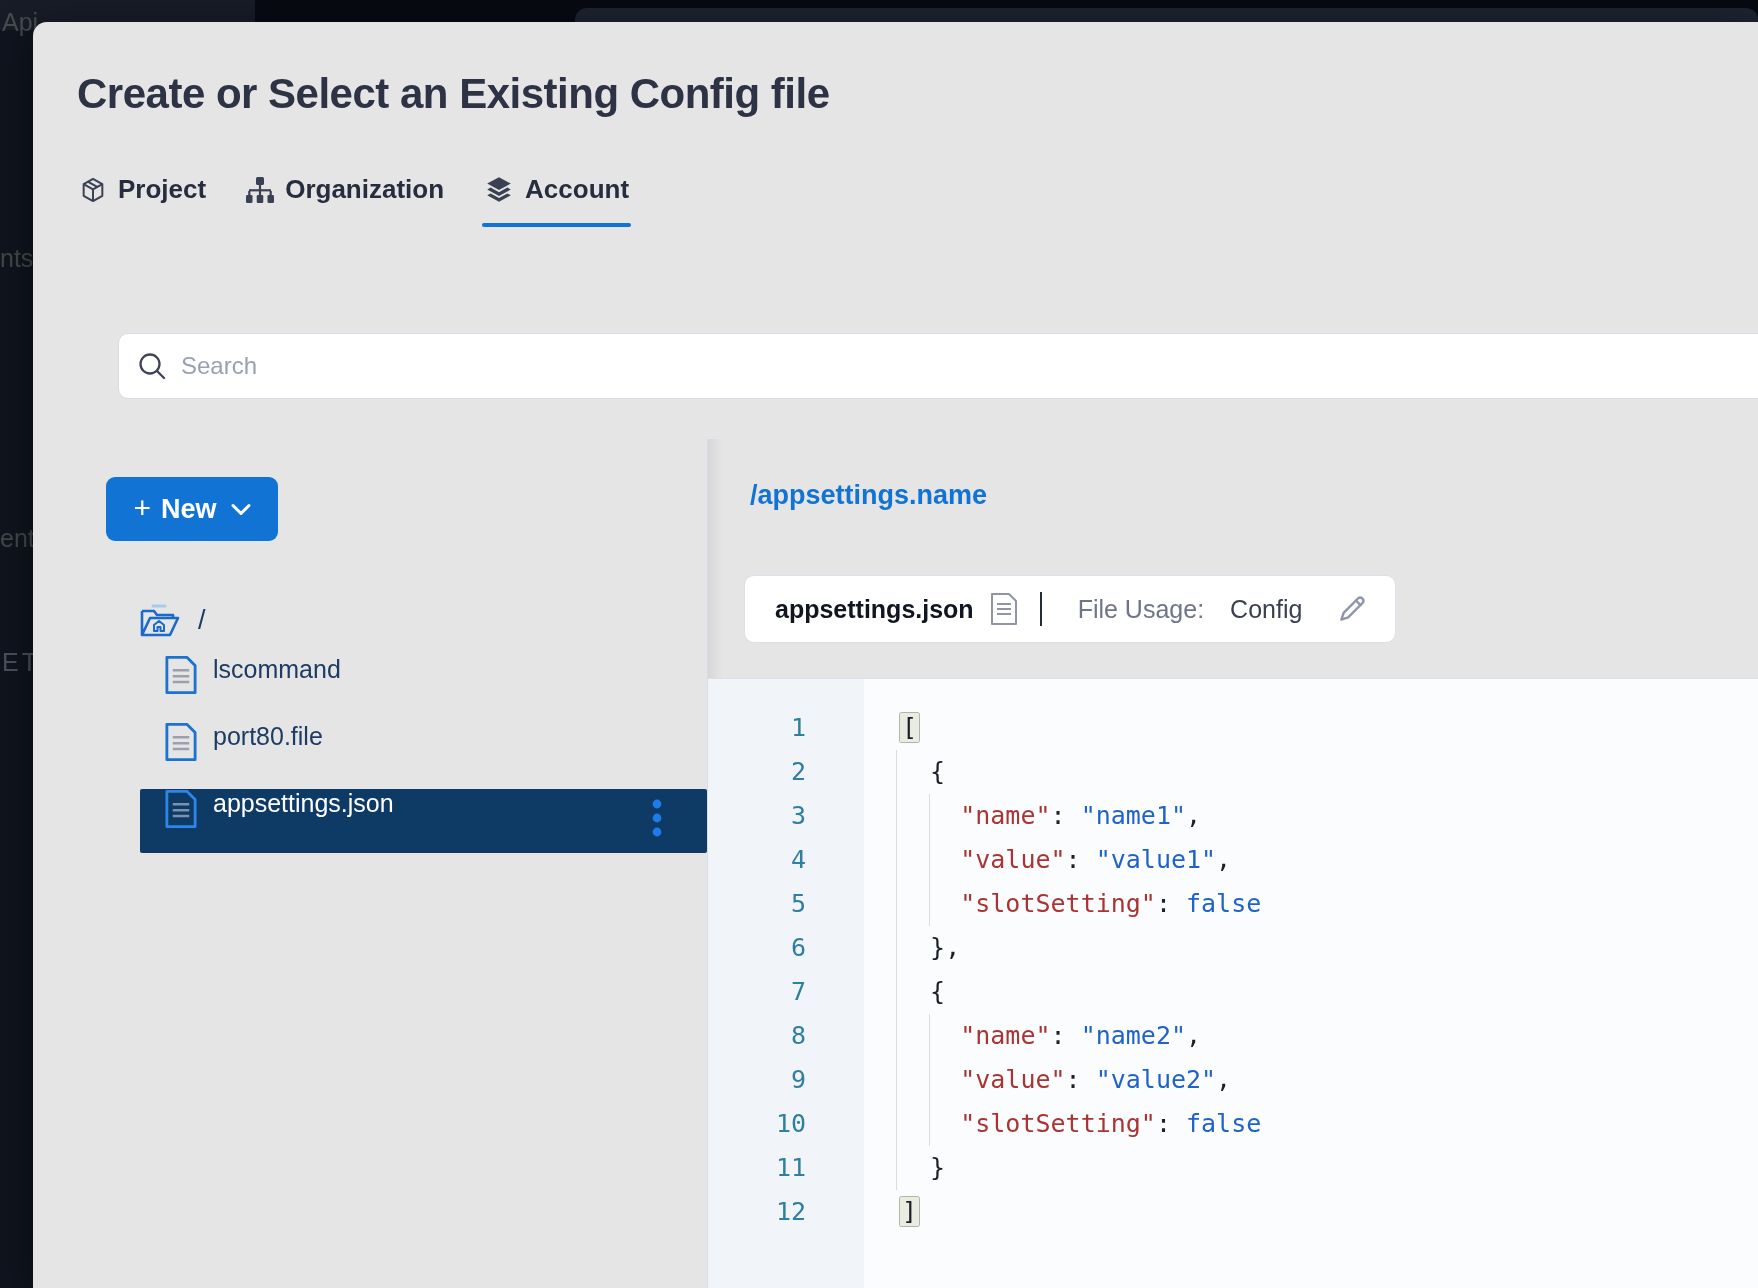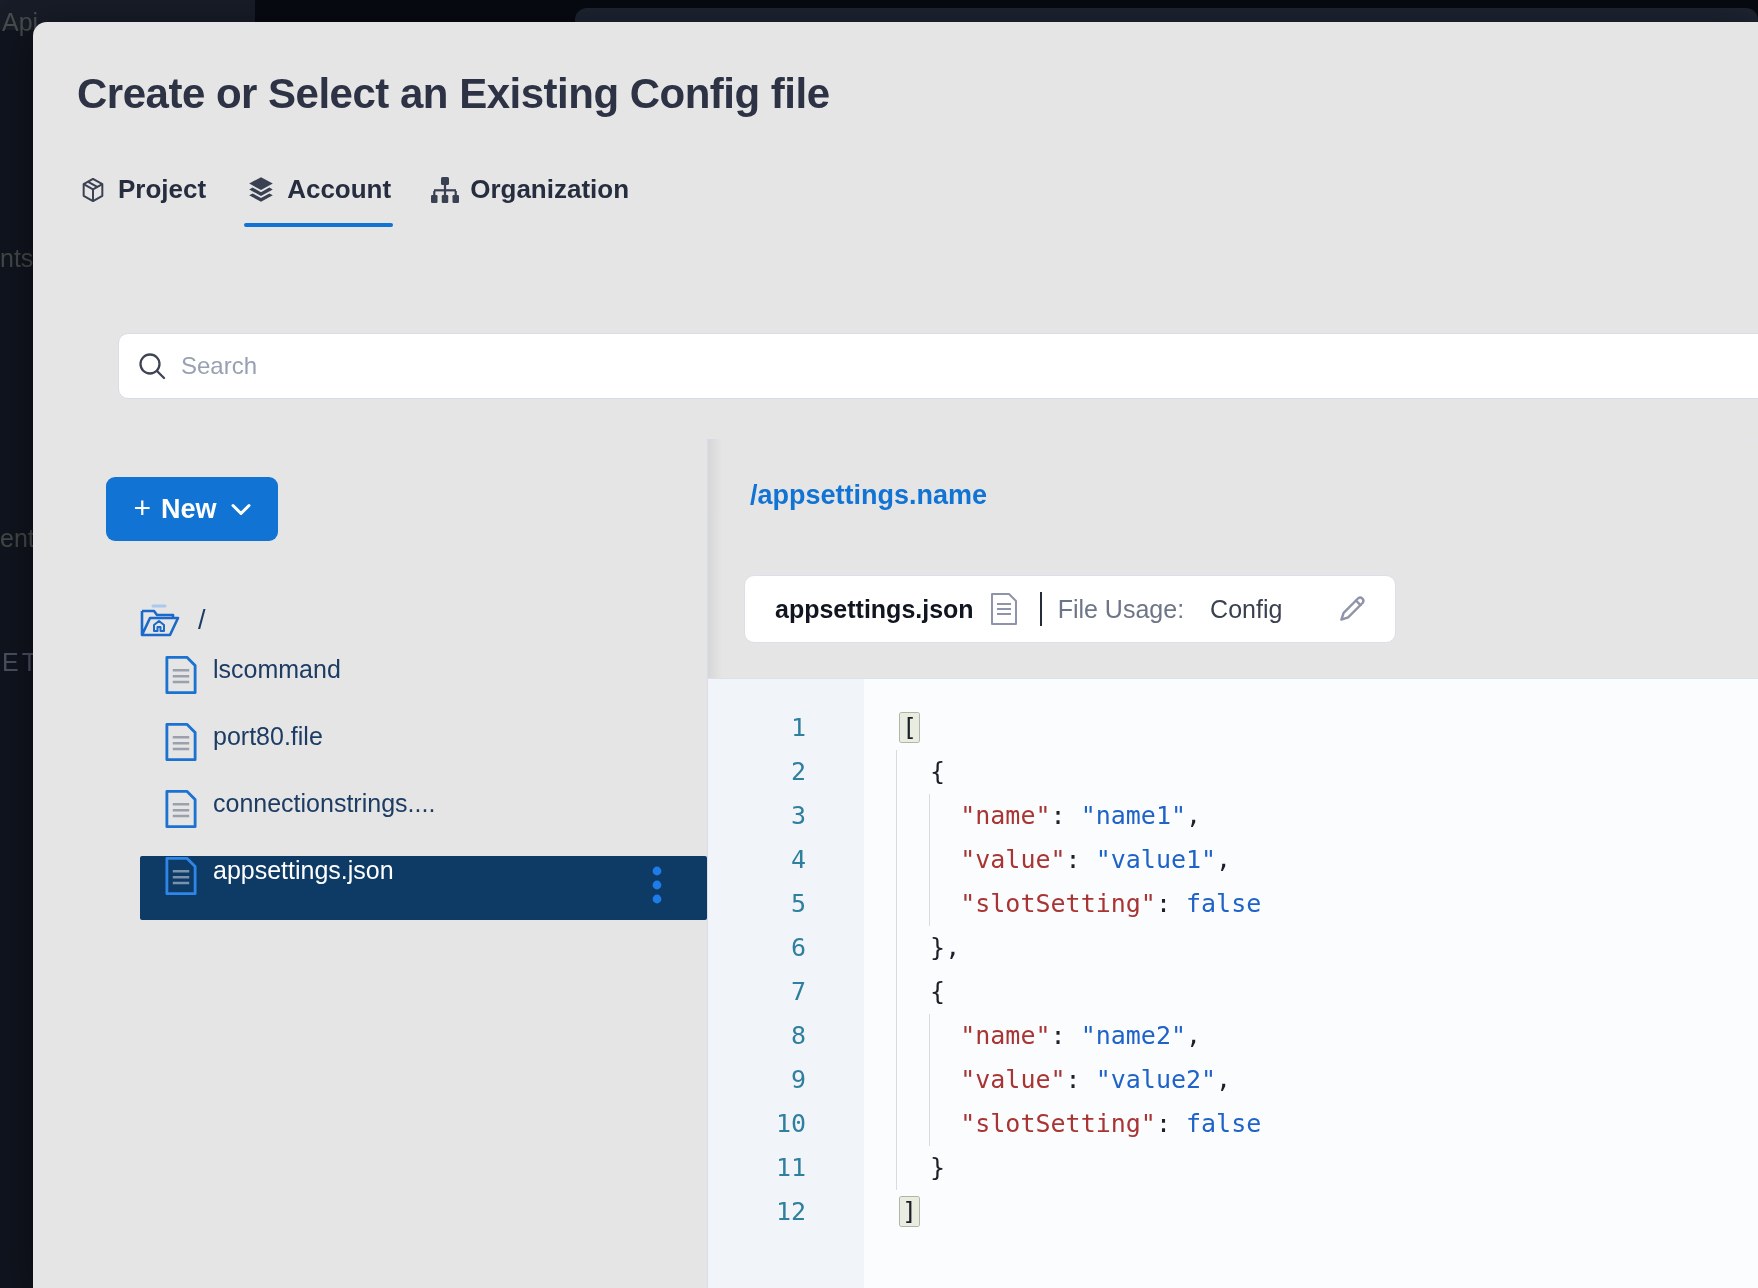--- a/index.html
+++ b/index.html
@@ -62,21 +62,21 @@
   .tree-row.selected .kebab { position:absolute; right:44px; top:50%; transform:translateY(-50%); }
 
   
   .preview-path { position:absolute; left:717px; top:458px; font-size:27px; font-weight:700; color:#1173d3; }
 
   .file-bar { position:absolute; left:711px; top:553px; width:652px; height:68px;
               border:1px solid #dcdfe8; border-radius:10px; background:#fff;
               display:flex; align-items:center; padding:0 26px 0 30px; gap:16px; }
   .file-bar .fname { font-size:25px; font-weight:700; color:#10151f; }
   .file-bar .vsep  { width:2px; height:34px; background:#262b38; margin-left:6px; }
-  .file-bar .usage-label { font-size:25px; color:#6e7587; margin-left:0; }
+  .file-bar .usage-label { font-size:25px; color:#6e7587; margin-left:20px; }
   .file-bar .usage-value { font-size:25px; color:#3a4050; margin-left:10px; }
   .file-bar .pencil { margin-left:auto; cursor:pointer; display:flex; }
 
   .divider-h2 { position:absolute; left:675px; top:656px; right:0; height:1px; background:#dce0e8; }
 
   .code-wrap { position:absolute; left:675px; top:657px; right:0; bottom:0; background:#fbfcfe; }
   .gutter-bg { position:absolute; left:0; top:0; bottom:0; width:156px; background:#f1f4f8; }
 
   .code-lines { position:absolute; left:0; top:27px; right:0; }
   .code-line  { display:flex; height:44px; line-height:44px;
@@ -116,47 +116,47 @@
     <div class="tab">
       <span>
         <svg width="28" height="28" viewBox="0 0 24 24" fill="none" stroke="#3a4152" stroke-width="1.7" stroke-linejoin="round">
           <path d="M12 2.5l8 4.5v10l-8 4.5L4 17V7z"></path>
             <path d="M4 7l8 4.5L20 7"></path>
             <path d="M12 11.5V21.5"></path>
             <path d="M7.5 4.8l8.5 4.8"></path>
         </svg>
       </span>
       <span>Project</span>
-    </div>
-    <div class="tab active">
-      <span>
-        <svg width="30" height="30" viewBox="0 0 28 28" fill="#3a4152">
-          <path d="M14 2L25 8l-11 6L3 8z"></path>
-          <path d="M3 13.5l3.2-1.8L14 16l7.8-4.3 3.2 1.8-11 6z"></path>
-          <path d="M3 19l3.2-1.8L14 21.5l7.8-4.3L25 19l-11 6z"></path>
-        </svg>
-      </span>
-      <span>Account</span>
     </div>
     <div class="tab">
       <span>
         <svg width="28" height="28" viewBox="0 0 28 28" fill="#3a4152">
           <rect x="10" y="1" width="8" height="8" rx="1.5"></rect>
           <rect x="12.9" y="9" width="2.2" height="5"></rect>
           <rect x="3" y="13.2" width="22" height="2.2"></rect>
           <rect x="2.2" y="15" width="2.2" height="4"></rect>
           <rect x="12.9" y="15" width="2.2" height="4"></rect>
           <rect x="23.6" y="15" width="2.2" height="4"></rect>
           <rect x="0" y="19" width="6.5" height="8" rx="1.3"></rect>
           <rect x="10.75" y="19" width="6.5" height="8" rx="1.3"></rect>
           <rect x="21.5" y="19" width="6.5" height="8" rx="1.3"></rect>
         </svg>
       </span>
       <span>Organization</span>
     </div>
+    <div class="tab active">
+      <span>
+        <svg width="30" height="30" viewBox="0 0 28 28" fill="#3a4152">
+          <path d="M14 2L25 8l-11 6L3 8z"></path>
+          <path d="M3 13.5l3.2-1.8L14 16l7.8-4.3 3.2 1.8-11 6z"></path>
+          <path d="M3 19l3.2-1.8L14 21.5l7.8-4.3L25 19l-11 6z"></path>
+        </svg>
+      </span>
+      <span>Account</span>
+    </div>
   </div>
 
   <div class="search-box">
     <span style="display:flex;">
       <svg width="32" height="32" viewBox="0 0 32 32" fill="none" stroke="#3f4454" stroke-width="2.3" stroke-linecap="round">
         <circle cx="14" cy="14" r="9.5"></circle>
           <path d="M21 21l7 7"></path>
       </svg>
     </span>
     <input type="text" placeholder="Search" style="">
@@ -203,29 +203,20 @@
     <div class="tree-row">
       <span style="display:flex;">
         <svg width="34" height="40" viewBox="0 0 28 34" fill="none">
           <path d="M2 2h17l7 7v23H2z" stroke="#1b72d0" stroke-width="2.4" stroke-linejoin="round"></path>
           <path d="M7 13h14M7 18h14M7 23h14" stroke="#9aa0ad" stroke-width="2.2"></path>
         </svg>
       </span>
       <span>port80.file</span>
     </div>
 
-    <div class="tree-row">
-      <span style="display:flex;">
-        <svg width="34" height="40" viewBox="0 0 28 34" fill="none">
-          <path d="M2 2h17l7 7v23H2z" stroke="#1b72d0" stroke-width="2.4" stroke-linejoin="round"></path>
-          <path d="M7 13h14M7 18h14M7 23h14" stroke="#9aa0ad" stroke-width="2.2"></path>
-        </svg>
-      </span>
-      <span>connectionstrings....</span>
-    </div>
 
     <div class="tree-row selected">
       <span style="display:flex;">
         <svg width="34" height="40" viewBox="0 0 28 34" fill="none">
           <path d="M2 2h17l7 7v23H2z" stroke="#2e86e8" stroke-width="2.4" stroke-linejoin="round"></path>
           <path d="M7 13h14M7 18h14M7 23h14" stroke="rgba(255,255,255,.45)" stroke-width="2.2"></path>
         </svg>
       </span>
       <span>appsettings.json</span>
       <span class="kebab">

